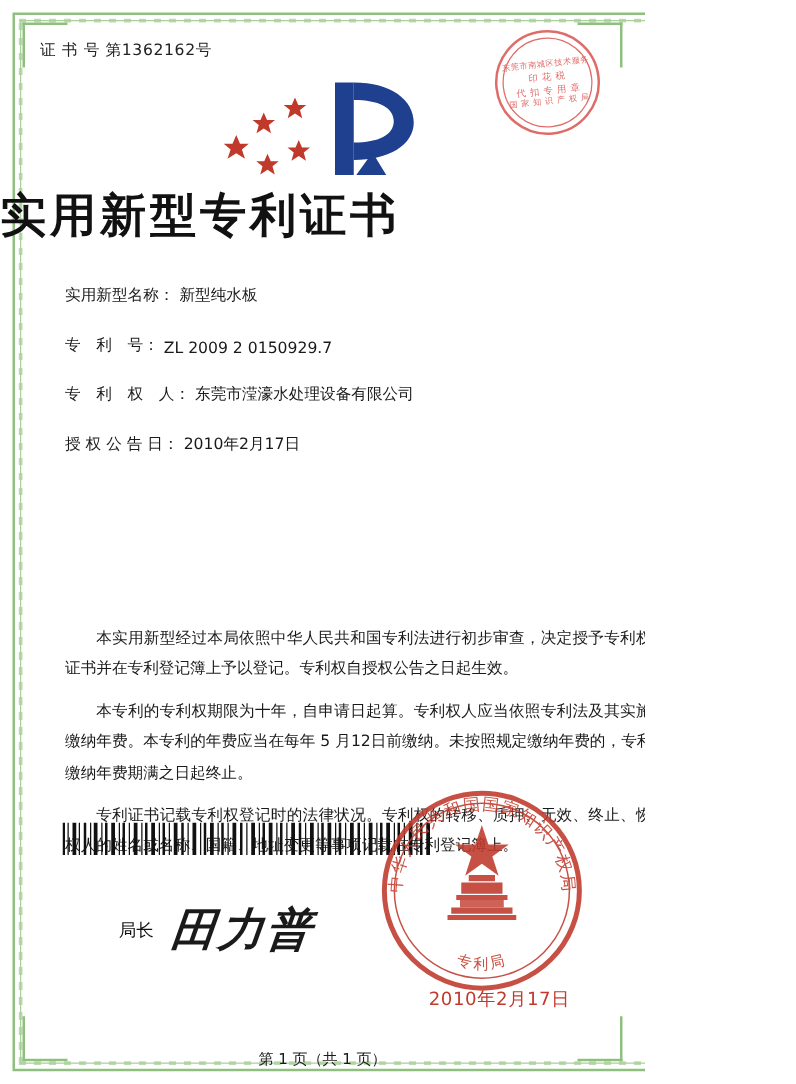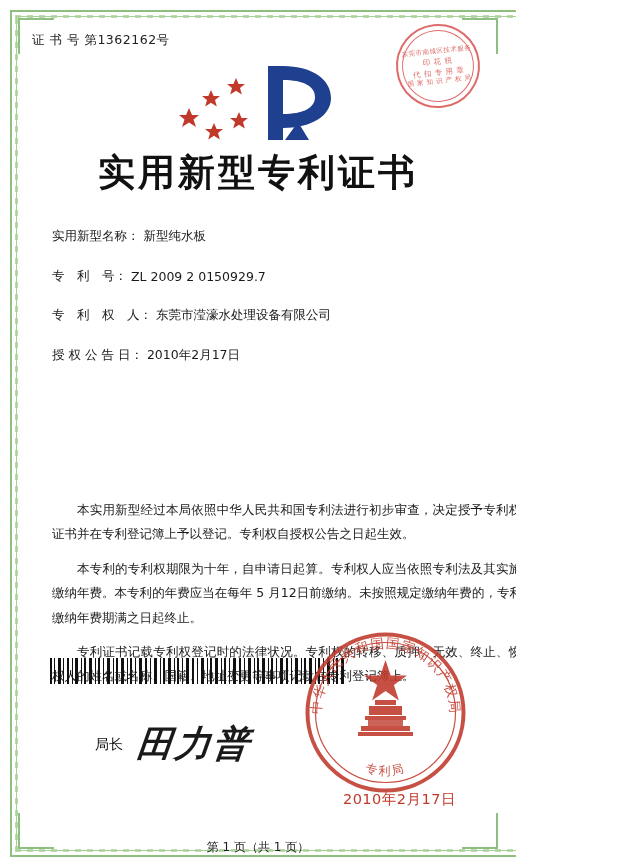--- a/index.html
+++ b/index.html
@@ -116,38 +116,37 @@
     justify-content: center;
   }
   .logo svg { display: block; }
 
   
   .title {
     position: absolute;
     left: 0;
     right: 0;
     top: 148px;
-    text-align: center;
     font-size: 37px;
     font-weight: bold;
     letter-spacing: 3px;
     color: #111;
     font-family: "DejaVu Sans", "Liberation Sans", sans-serif;
   }
 
   
   .fields {
     position: absolute;
     left: 52px;
     top: 228px;
     width: 520px;
   }
   .field {
     display: flex;
-    align-items: center;
+    align-items: flex-end;
     margin-bottom: 22.5px;
     font-size: 12.5px;
     color: #1a1a1a;
   }
   .field .label {
     white-space: nowrap;
     margin-right: 4px;
   }
   .field .value {
     white-space: nowrap;

